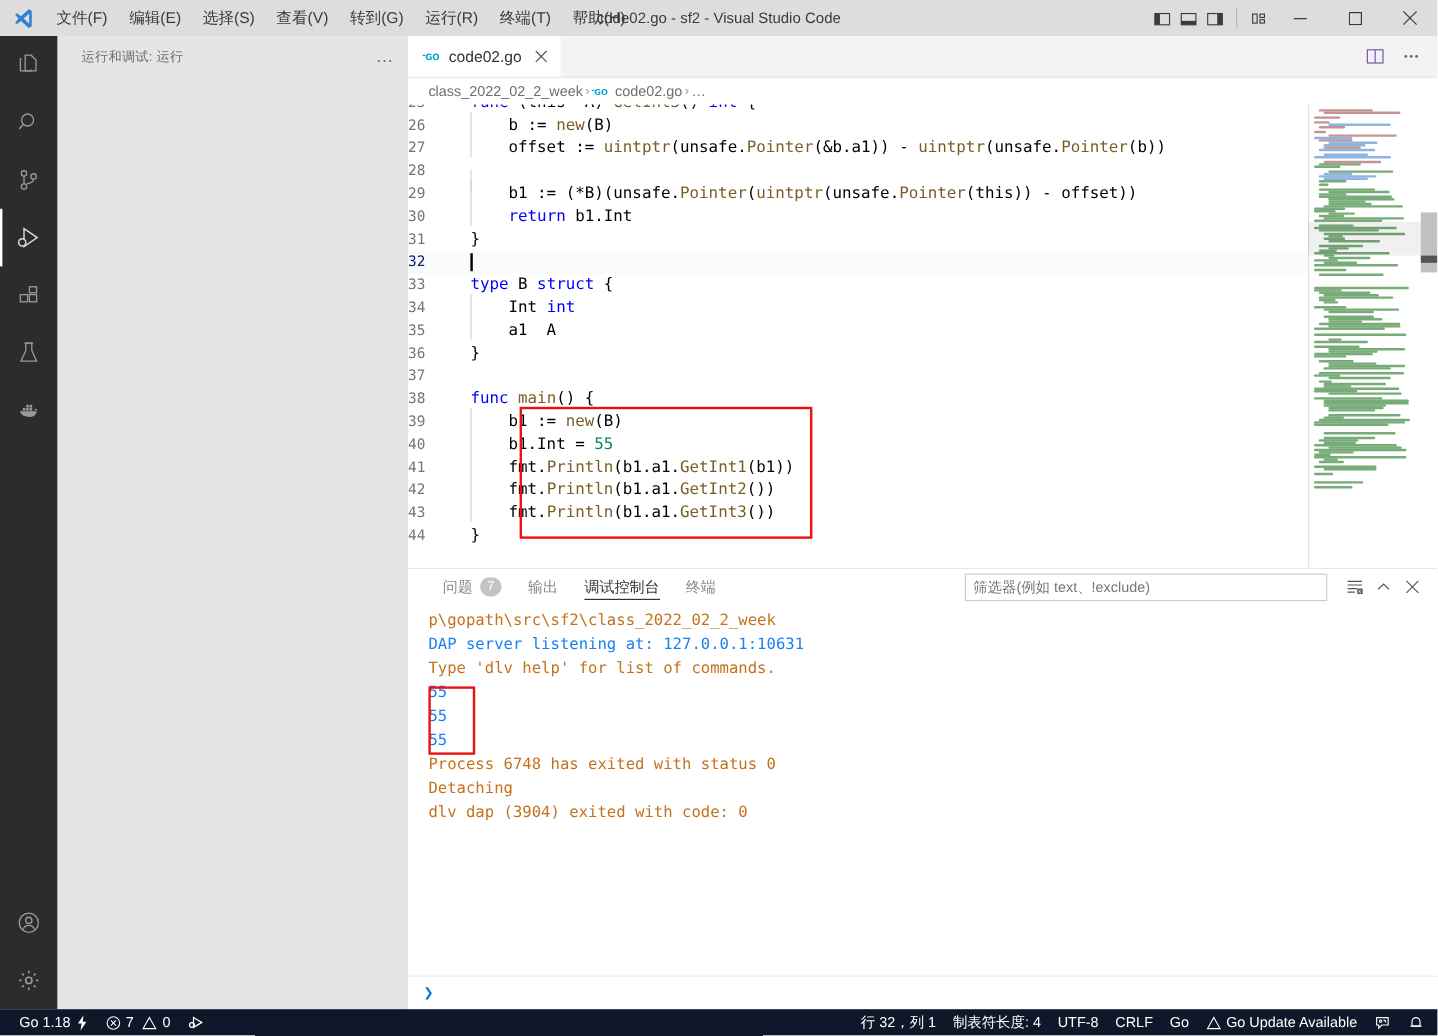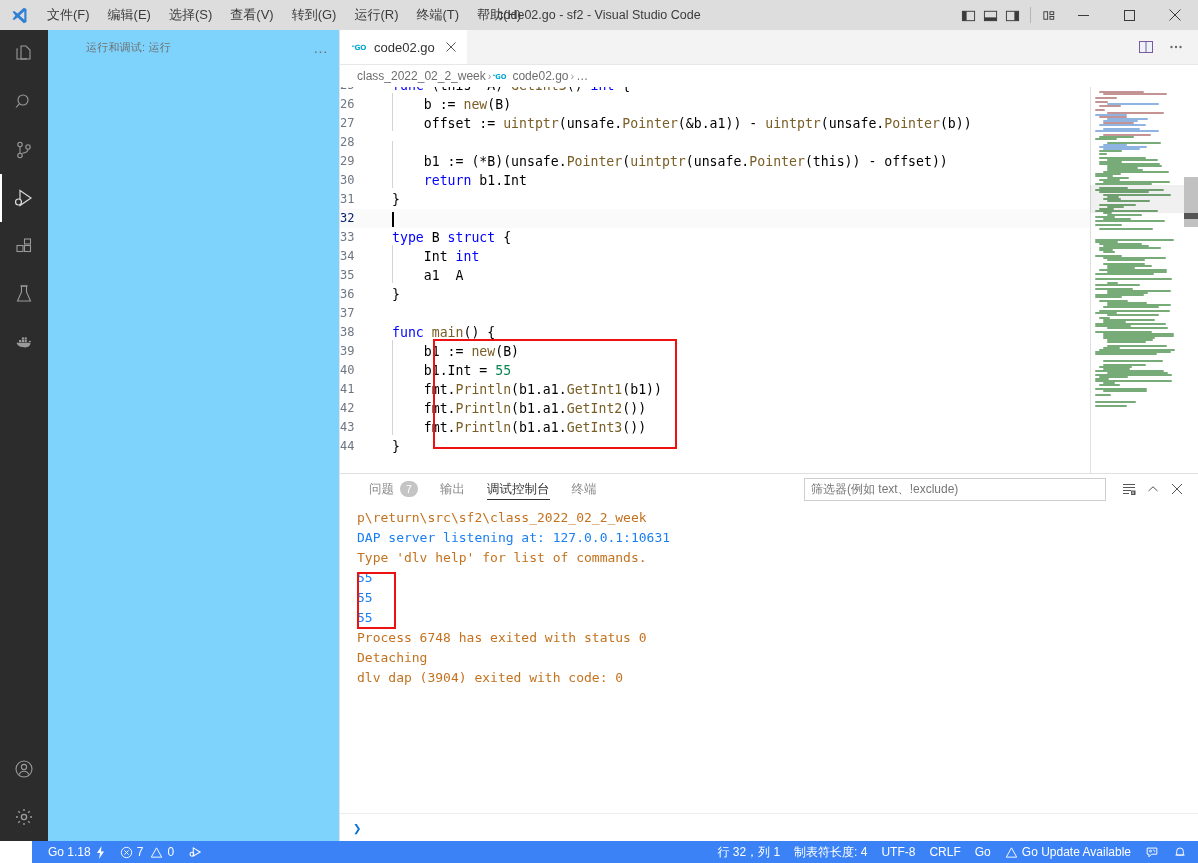--- a/index.html
+++ b/index.html
@@ -52,24 +52,23 @@
     width: 48px; height: 48px; display: flex; align-items: center; justify-content: center;
     position: relative;
   }
   .act-item.active::before {
     content: ""; position: absolute; left: 0; top: 0; bottom: 0; width: 2px; background: #ffffff;
   }
   .act-spacer { flex: 1 1 auto; }
 
   
   .sidebar {
-    width: 292px; flex: 0 0 292px; background: #7dd3fc;
+    width: 292px; flex: 0 0 292px; background: #e5e5e5;
     display: flex; flex-direction: column;
     border-right: 1px solid #e4e4e4;
-    padding-left: 18px;
   }
   .sidebar-header {
     height: 35px; display: flex; align-items: center; padding: 0 10px 0 20px;
     font-size: 11px; color: #6f6f6f; letter-spacing: .2px;
   }
   .sidebar-header .ellipsis { margin-left: auto; color: #6f6f6f; font-size: 15px; letter-spacing: 1px; }
   .sidebar-body { padding: 0 20px; }
   .run-button {
     display: block; width: 100%; height: 27px; line-height: 27px;
     background: #0078d4; color: #ffffff; text-align: center;
@@ -172,22 +171,22 @@
   }
   .cons-line { white-space: pre; height: 20px; }
   .c-orange { color: #c4721e; }
   .c-blue { color: #1a7ff1; }
 
   .repl-row { height: 28px; flex: 0 0 28px; display: flex; align-items: center; padding-left: 13px; border-top: 1px solid #ececec; }
   .repl-caret { color: #0b72d4; font-family: "DejaVu Sans Mono", monospace; font-size: 14px; }
 
   
   .statusbar {
-    height: 22px; flex: 0 0 22px; background: #3b82f6; color: #ffffff;
-    display: flex; align-items: center; font-size: 12px; margin-left: 32px;
+    height: 22px; flex: 0 0 22px; background: #0f172a; color: #ffffff;
+    display: flex; align-items: center; font-size: 12px;
   }
   .sb-item { display: flex; align-items: center; gap: 4px; padding: 0 7px; height: 22px; white-space: nowrap; }
   .sb-left { display: flex; align-items: center; padding-left: 9px; }
   .sb-right { margin-left: auto; display: flex; align-items: center; padding-right: 4px; }
 
   
   .annot { position: absolute; border: 2px solid #ee1111; pointer-events: none; z-index: 40; }
 
   svg { display: block; }
 </style>
@@ -582,21 +581,21 @@
             <div class="p-ico">
               <svg width="14" height="14" viewBox="0 0 14 14">
                   <line x1="2" y1="2" x2="12" y2="12" stroke="#555"></line>
                   <line x1="12" y1="2" x2="2" y2="12" stroke="#555"></line>
                 </svg>
             </div>
           </div>
         </div>
 
         <div class="console" id="console-out">
-            <div class="cons-line c-orange">p\return\src\sf2\class_2022_02_2_week</div>
+            <div class="cons-line c-orange">p\gopath\src\sf2\class_2022_02_2_week</div>
             <div class="cons-line c-blue">DAP server listening at: 127.0.0.1:10631</div>
             <div class="cons-line c-orange">Type 'dlv help' for list of commands.</div>
             <div class="cons-line c-blue">55</div>
             <div class="cons-line c-blue">55</div>
             <div class="cons-line c-blue">55</div>
             <div class="cons-line c-orange">Process 6748 has exited with status 0</div>
             <div class="cons-line c-orange">Detaching</div>
             <div class="cons-line c-orange">dlv dap (3904) exited with code: 0</div>
           </div>
 

